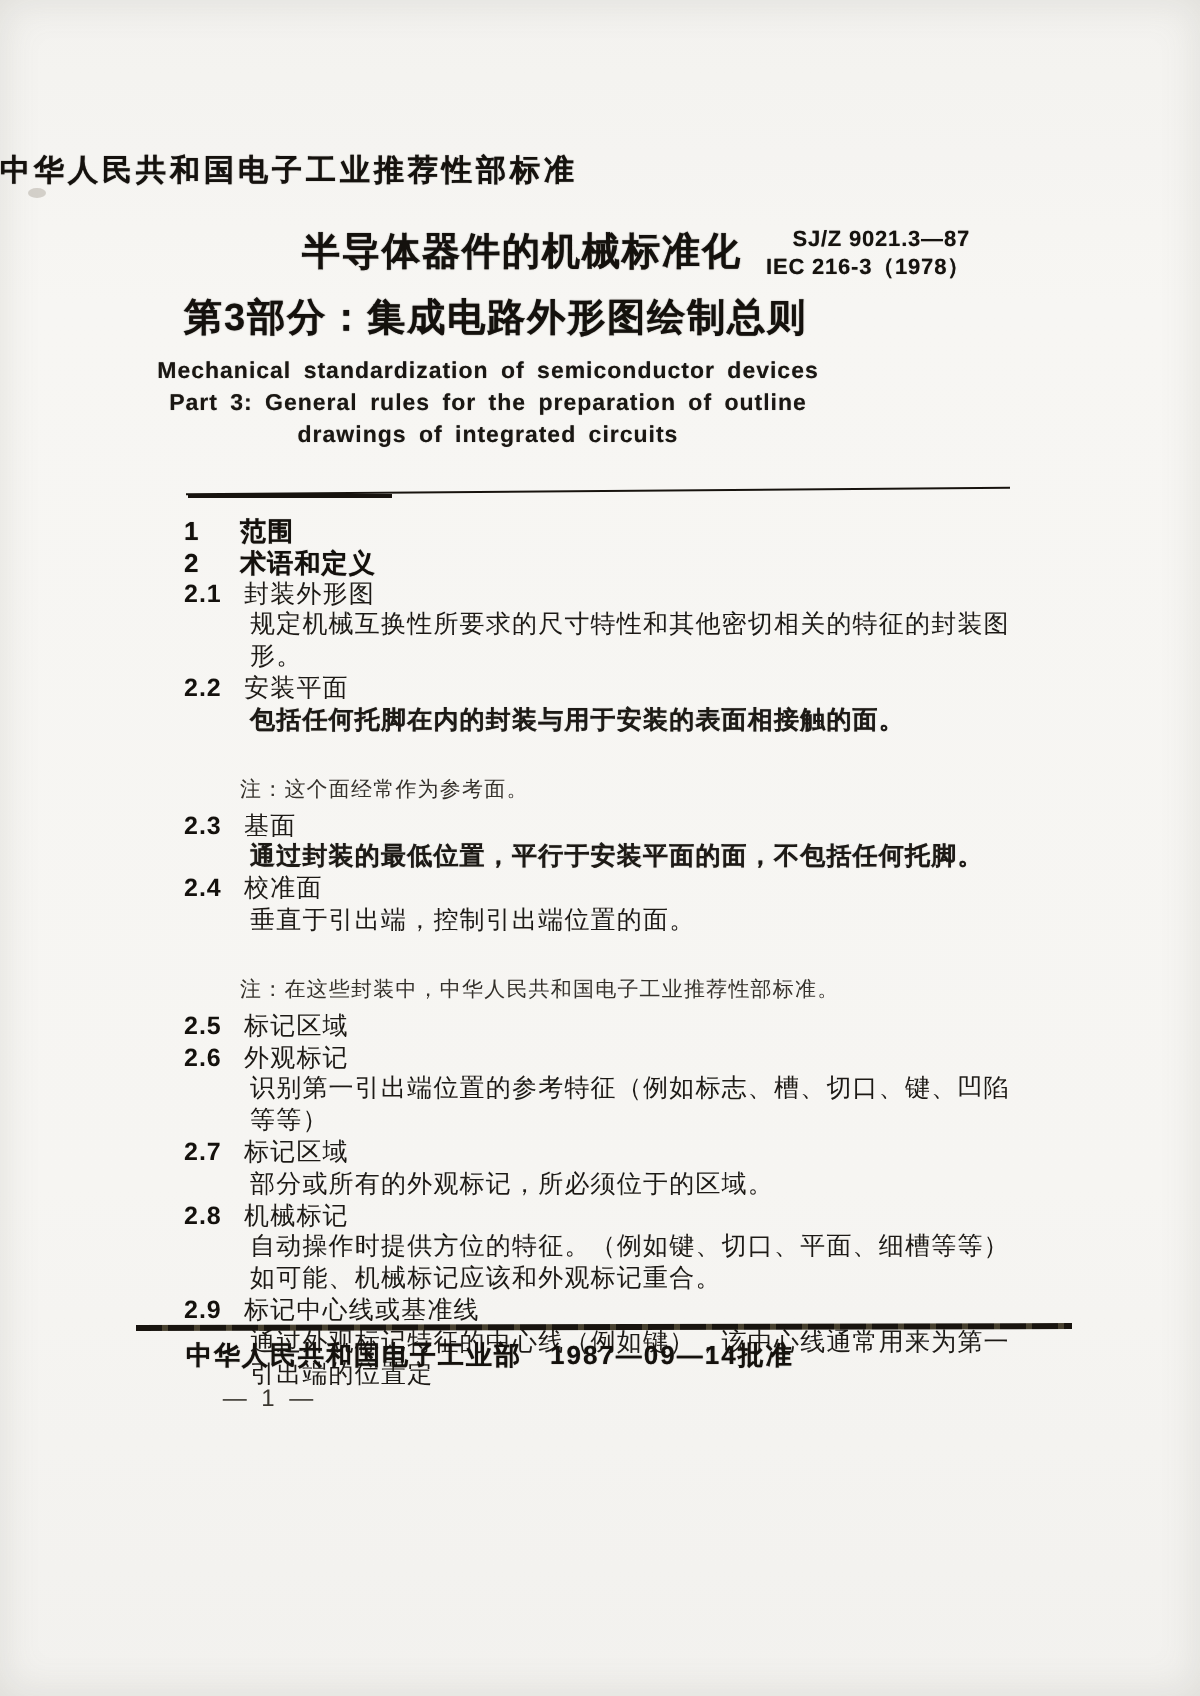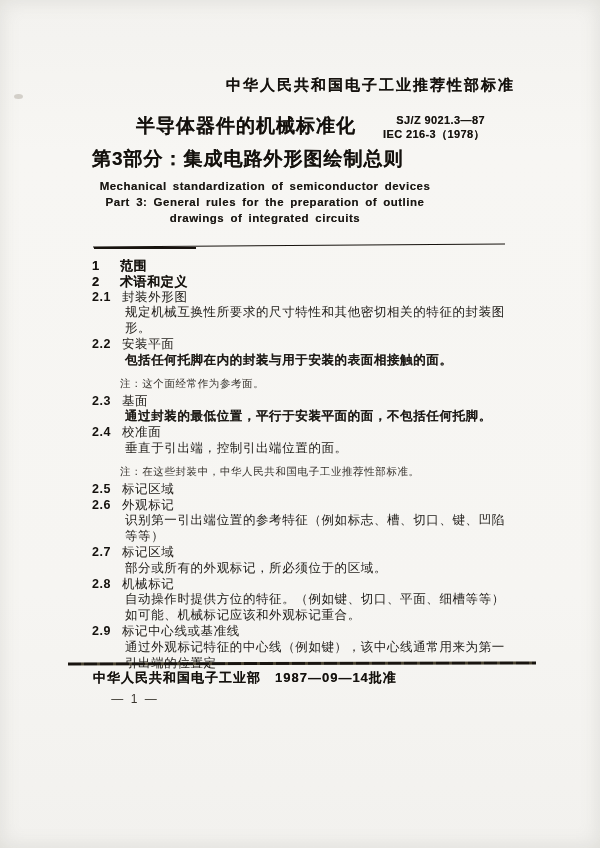--- a/index.html
+++ b/index.html
@@ -8,63 +8,63 @@
     position:relative;
     overflow:hidden;
     background:linear-gradient(180deg,#f3f2ef 0%,#f7f6f3 18%,#f6f5f2 70%,#f2f1ee 100%);
     font-family:"Liberation Sans","DejaVu Sans",sans-serif;
     color:#1c1a17;
   }
   .page { position:absolute; inset:0; box-shadow:inset 0 0 20px rgba(115,110,100,0.16); }
 
   .hdr-label {
     position:absolute; top:76; left:0; width:515px; top:76px;
-    text-align:right; font-size:15px; font-weight:700; letter-spacing:2px;
+    text-align:left; font-size:15px; font-weight:700; letter-spacing:2px;
     color:#15120e; text-shadow:0 0 .5px rgba(20,16,10,.65);
   }
   .title-zh {
-    position:absolute; top:113px; left:136px;
+    position:absolute; top:113px; left:151px;
     font-size:19px; font-weight:700; letter-spacing:1px;
     color:#14110d; text-shadow:0 0 .6px rgba(20,16,10,.7);
   }
   .std-codes {
     position:absolute; top:114px; left:383px;
     font-size:11px; font-weight:700; line-height:13.5px; letter-spacing:.4px;
     color:#16130f; text-shadow:0 0 .4px rgba(20,16,10,.6);
     white-space:nowrap;
     text-align:right;
   }
   .subtitle-zh {
     position:absolute; top:146px; left:92px;
     font-size:19px; font-weight:700; letter-spacing:1px;
     color:#14110d; text-shadow:0 0 .6px rgba(20,16,10,.7);
   }
   .title-en {
-    position:absolute; top:178px; left:60px; width:410px;
+    position:absolute; top:178px; left:39px; width:410px;
     text-align:center; font-size:11.5px; font-weight:700;
     line-height:16.2px; letter-spacing:.5px; word-spacing:2.5px;
     color:#1a1713; text-shadow:0 0 .4px rgba(20,16,10,.55);
   }
 
   .rule-main {
     position:absolute; top:245px; left:93px; width:412px; height:0;
     border-top:1.6px solid #17130e; transform:rotate(-0.45deg);
   }
   .rule-left {
     position:absolute; top:247px; left:94px; width:102px; height:0;
     border-top:2.2px solid #17130e;
   }
 
   .body-lines { position:absolute; top:258px; left:92px; width:424px; }
   .ln { font-size:12.5px; line-height:15.8px; letter-spacing:.6px; color:#1d1a16; }
   .ln.section { font-weight:700; font-size:13px; color:#14110d; text-shadow:0 0 .4px rgba(20,16,10,.6); }
   .ln .num { display:inline-block; width:30px; font-weight:700; letter-spacing:.5px; color:#14110d; }
   .ln.section .num { width:28px; }
   .ln.para { padding-left:33px; }
-  .ln.note { padding-left:28px; font-size:10.5px; line-height:13px; margin:8px 0 4px; color:#35312b; }
+  .ln.note { padding-left:28px; font-size:10.5px; line-height:13px; margin:20px 0 4px; color:#35312b; }
   .ln.wrap { margin-bottom:3px; }
   .ln.b { font-weight:700; text-shadow:0 0 .4px rgba(20,16,10,.5); }
 
   .footer-rule {
     position:absolute; top:662px; left:68px; width:468px; height:2.6px;
     background:repeating-linear-gradient(90deg,#18140f 0 13px,#47402f 13px 16px);
     transform:rotate(-0.12deg);
   }
   .approval {
     position:absolute; top:669px; left:93px;

